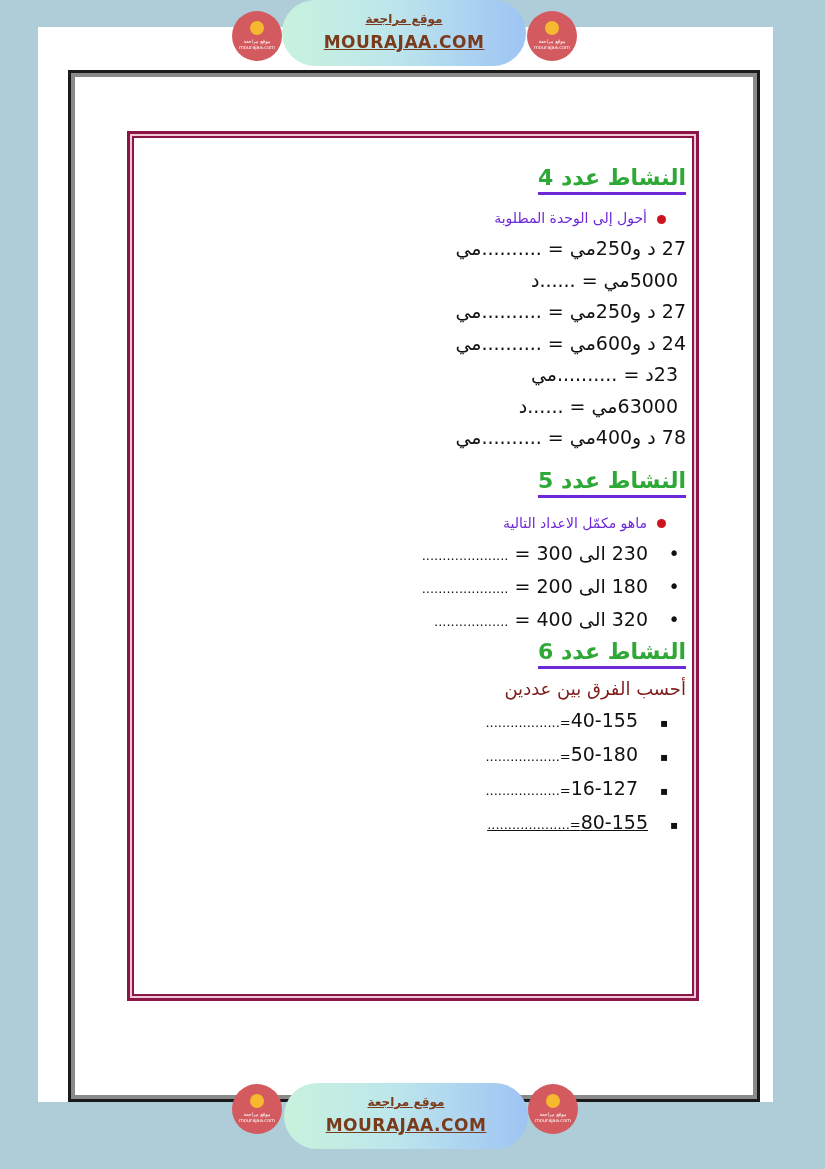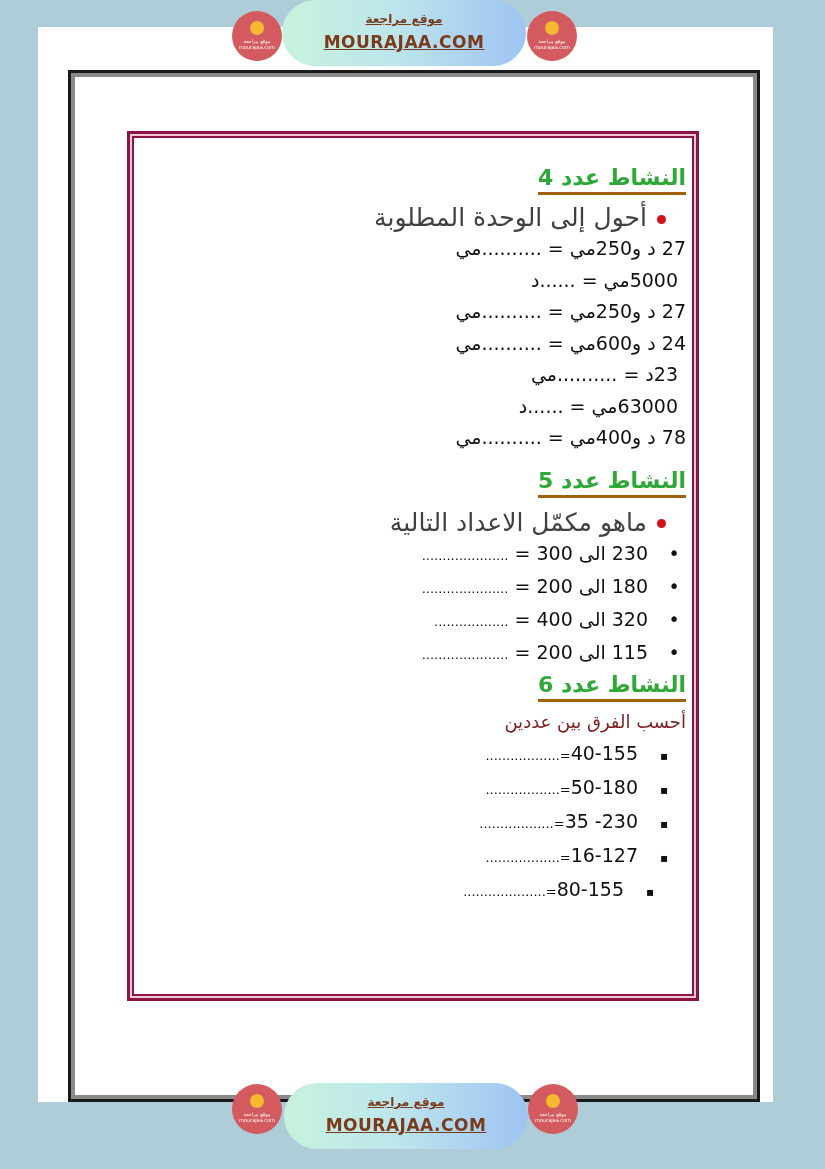--- a/index.html
+++ b/index.html
@@ -27,24 +27,24 @@
     }
     .content {
       position: absolute; left: 140px; top: 165px; width: 546px;
       direction: rtl; text-align: right;
       font-family: "DejaVu Sans", sans-serif;
       color: #111;
     }
     .heading {
       display: inline-block;
       color: #2ea836; font-weight: bold; font-size: 22px;
-      border-bottom: 3px solid #a16207; line-height: 26px; padding-bottom: 1px;
+      border-bottom: 3px solid #6d28d9; line-height: 26px; padding-bottom: 1px;
     }
     .subhead {
-      color: #404040; font-size: 25px; line-height: 30px; margin-right: 20px;
+      color: #6d28d9; font-size: 14px; line-height: 30px; margin-right: 20px;
     }
     .subhead .dot {
       display: inline-block; width: 9px; height: 9px; border-radius: 50%;
       background: #d0121c; margin-left: 10px; vertical-align: middle;
     }
     .conv-line { font-size: 19px; line-height: 31.5px; white-space: nowrap; }
     .conv-line.indent { margin-right: 8px; }
     .bullet-line { font-size: 19px; line-height: 31px; white-space: nowrap; }
     .bullet-line .b { display: inline-block; width: 24px; text-align: center; margin-left: 14px; }
     .dots { letter-spacing: 0px; font-size: 13px; }
@@ -111,41 +111,35 @@
   </div>
   <div class="bullet-line">
     <span class="b">•</span><span>230 الى 300 =</span> <span class="dots">.....................</span>
   </div>
   <div class="bullet-line">
     <span class="b">•</span><span>180 الى 200 =</span> <span class="dots">.....................</span>
   </div>
   <div class="bullet-line">
     <span class="b">•</span><span>320 الى 400 =</span> <span class="dots">..................</span>
   </div>
-  <div class="bullet-line">
-    <span class="b">•</span><span>115 الى 200 =</span> <span class="dots">.....................</span>
-  </div>
 
   <div style="height:34px; margin-top:2px;">
     <span class="heading">النشاط عدد 6</span>
   </div>
   <div class="plain">أحسب الفرق بين عددين</div>
   <div class="bullet-line" style="margin-right:10px;">
     <span class="b" style="font-size:12px;">▪</span><span>40-155</span><span class="dots">=..................</span>
   </div>
   <div class="bullet-line" style="margin-right:10px;">
     <span class="b" style="font-size:12px;">▪</span><span>50-180</span><span class="dots">=..................</span>
   </div>
   <div class="bullet-line" style="margin-right:10px;">
-    <span class="b" style="font-size:12px;">▪</span><span>230- 35</span><span class="dots">=..................</span>
-  </div>
-  <div class="bullet-line" style="margin-right:10px;">
     <span class="b" style="font-size:12px;">▪</span><span>16-127</span><span class="dots">=..................</span>
   </div>
-  <div class="bullet-line" style="margin-right:24px;">
+  <div class="bullet-line" style="margin-right:0;text-decoration:underline;">
     <span class="b" style="font-size:12px;">▪</span><span>80-155</span><span class="dots">=....................</span>
   </div>
 </div>
 
 <div class="badge" style="left:232px; top:1084px;">
   <div class="logo"></div>
   <div class="txt">موقع مراجعة mourajaa.com</div>
 </div>
 <div class="banner" style="top:1083px; left:284px;">
   <div class="ar">موقع مراجعة</div>

